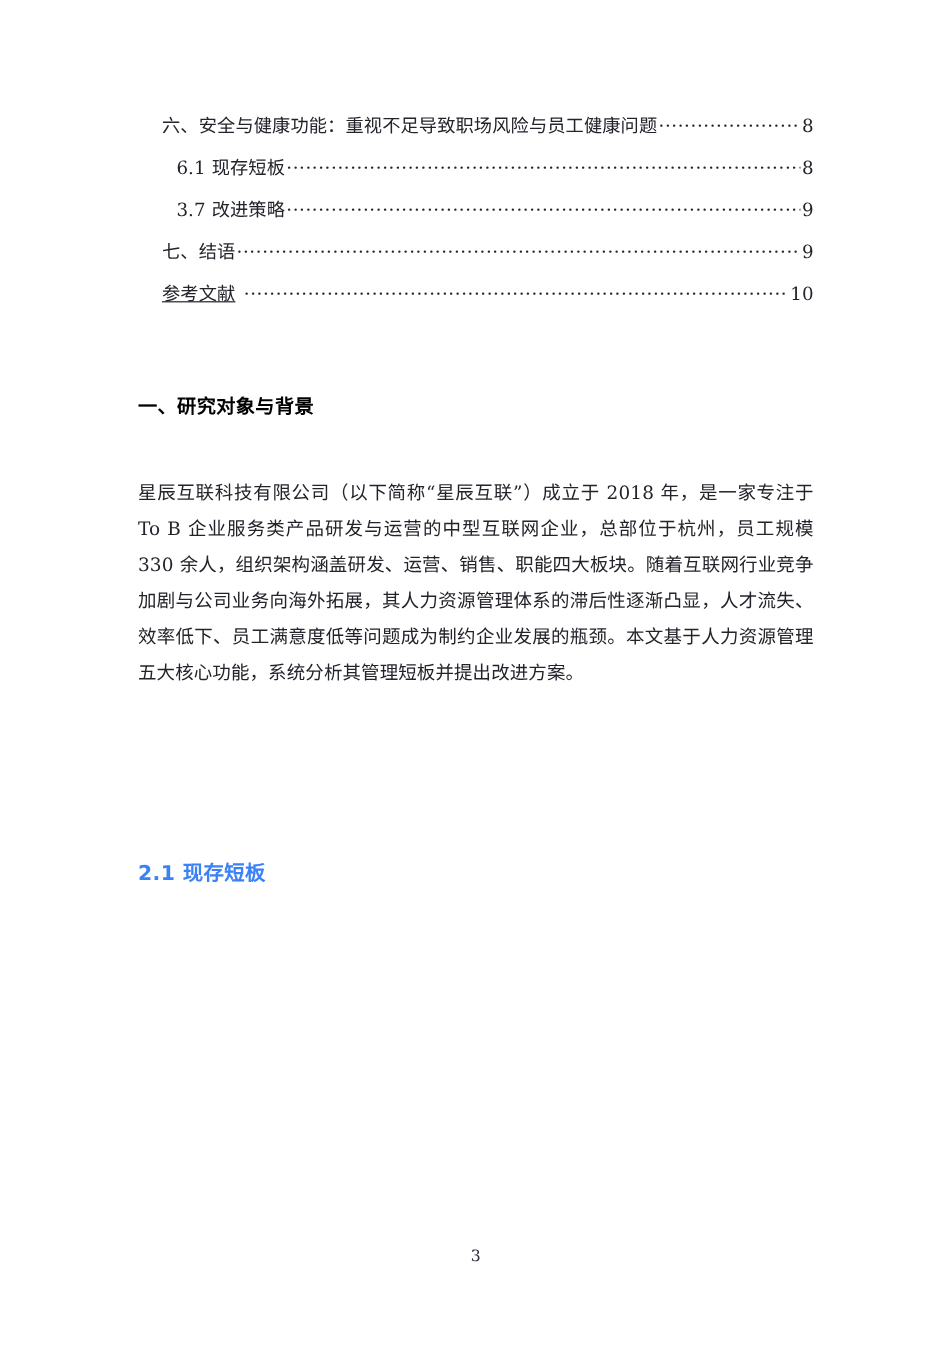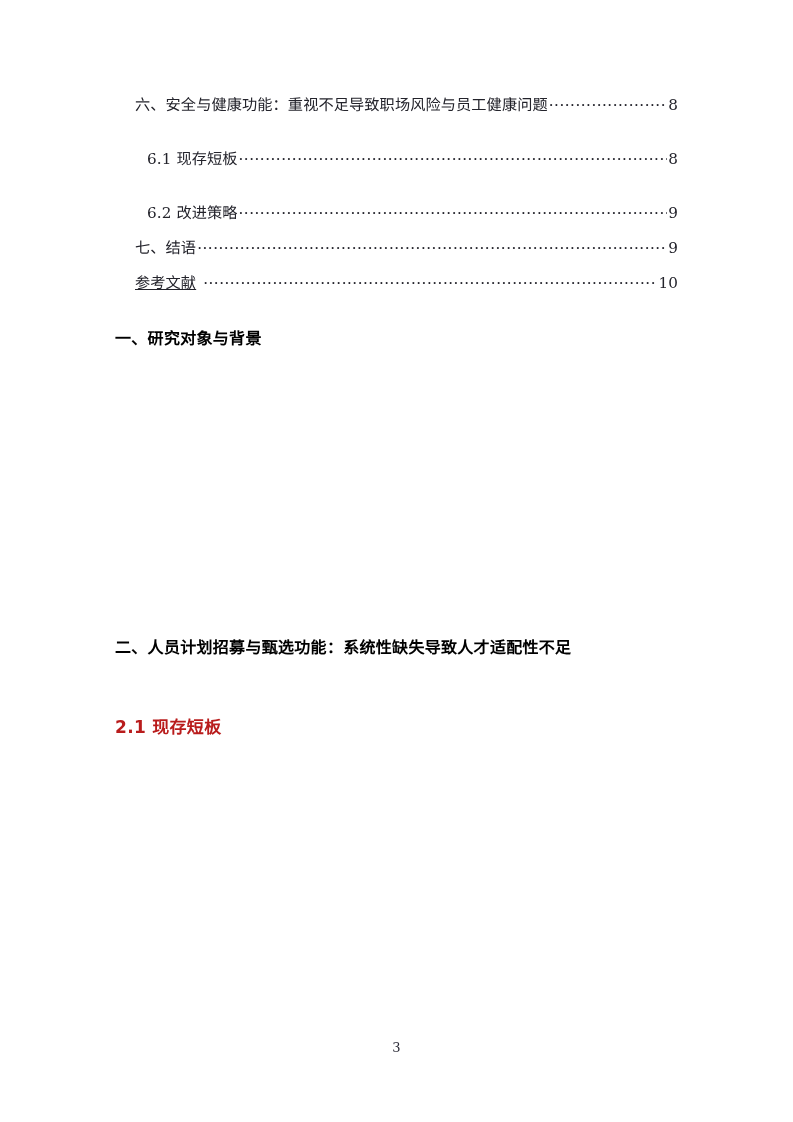--- a/index.html
+++ b/index.html
@@ -36,21 +36,20 @@
     align-items: baseline;
     height: 35px;
     font-size: 15.2px;
     color: #23232b;
     letter-spacing: 0.1px;
     white-space: nowrap;
   }
   .toc-entry.level-2 {
     padding-left: 12px;
     font-size: 15.2px;
-    margin-top: 19px;
   }
   .toc-title {
     flex: 0 0 auto;
   }
   .toc-title.spaced {
     padding-right: 6px;
     text-decoration: underline;
   }
   .toc-dots {
     flex: 1 1 auto;
@@ -82,21 +81,21 @@
   .h1.a { top: 325px; }
   .h1.b { top: 634px; }
 
   .h2 {
     position: absolute;
     left: 115px;
     top: 713px;
     font-family: "DejaVu Sans", "Liberation Sans", sans-serif;
     font-weight: bold;
     font-size: 17px;
-    color: #b91c1c;
+    color: #3b82f6;
     letter-spacing: 0.3px;
     white-space: nowrap;
   }
 
   
   .para {
     position: absolute;
     left: 115px;
     width: 563px;
     font-size: 15.4px;
@@ -132,40 +131,40 @@
         <span class="toc-title">六、安全与健康功能：重视不足导致职场风险与员工健康问题</span>
         <span class="toc-dots">····························································································································································································································</span>
         <span class="toc-page">8</span>
       </div>
       <div class="toc-entry level-2">
         <span class="toc-title">6.1 现存短板</span>
         <span class="toc-dots">····························································································································································································································</span>
         <span class="toc-page">8</span>
       </div>
       <div class="toc-entry level-2">
-        <span class="toc-title">6.2 改进策略</span>
+        <span class="toc-title">3.7 改进策略</span>
         <span class="toc-dots">····························································································································································································································</span>
         <span class="toc-page">9</span>
       </div>
       <div class="toc-entry level-1">
         <span class="toc-title">七、结语</span>
         <span class="toc-dots">····························································································································································································································</span>
         <span class="toc-page">9</span>
       </div>
       <div class="toc-entry level-1">
         <span class="toc-title spaced">参考文献</span>
         <span class="toc-dots">····························································································································································································································</span>
         <span class="toc-page">10</span>
       </div>
     </div>
 
   <div class="h1 a">一、研究对象与背景</div>
 
+  <div class="para p1">星辰互联科技有限公司（以下简称“星辰互联”）成立于 2018 年，是一家专注于 To B 企业服务类产品研发与运营的中型互联网企业，总部位于杭州，员工规模 330 余人，组织架构涵盖研发、运营、销售、职能四大板块。随着互联网行业竞争加剧与公司业务向海外拓展，其人力资源管理体系的滞后性逐渐凸显，人才流失、效率低下、员工满意度低等问题成为制约企业发展的瓶颈。本文基于人力资源管理五大核心功能，系统分析其管理短板并提出改进方案。</div>
 
-  <div class="h1 b">二、人员计划招募与甄选功能：系统性缺失导致人才适配性不足</div>
 
   <div class="h2">2.1 现存短板</div>
 
 
 
   <div class="page-number">3</div>
 
 </div>
 
 </body></html>

